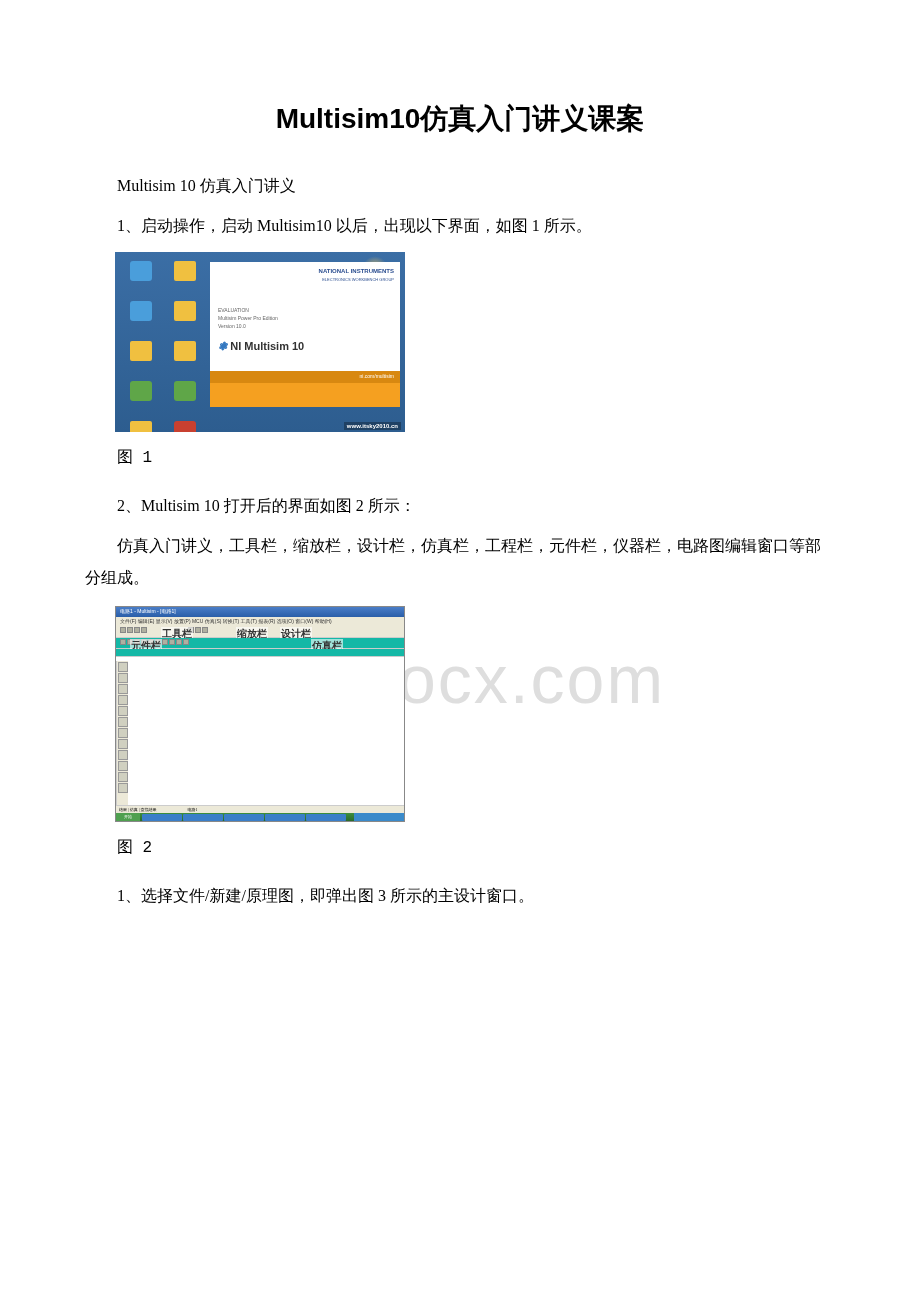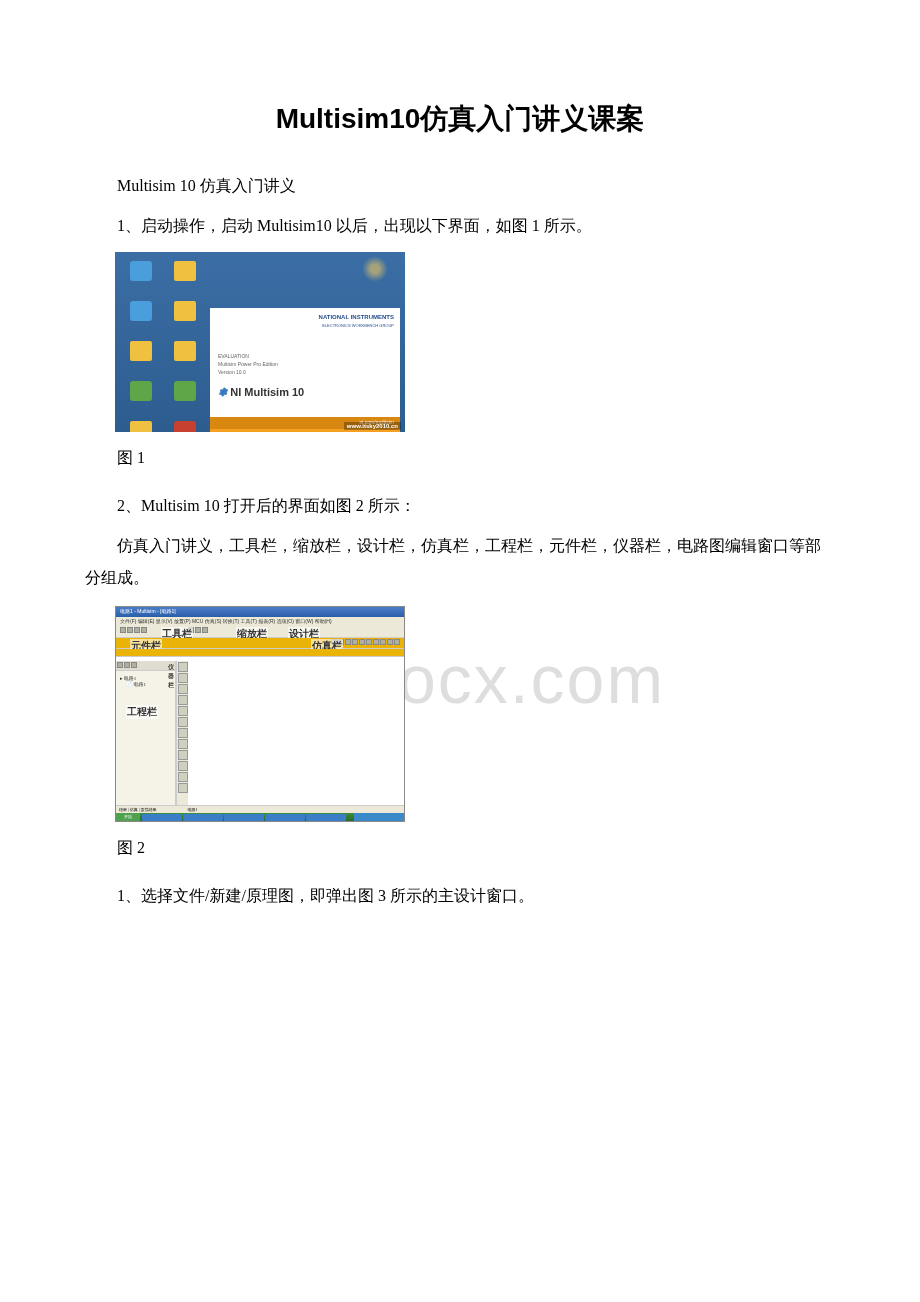--- a/index.html
+++ b/index.html
@@ -25,20 +25,21 @@
       text-indent: 2em;
       color: #000;
       margin-top: 6px;
     }
     .fig-label {
       font-size: 16px;
       line-height: 2.0;
       margin: 10px 0 16px 0;
       text-indent: 2em;
       color: #000;
+      font-family: Liberation Mono, monospace;
     }
     .figure1 {
       width: 290px;
       height: 180px;
       margin: 10px 0 0 30px;
       background: linear-gradient(180deg, #3b6ea5 0%, #2d5d8f 100%);
       position: relative;
       overflow: hidden;
     }
     .fig1-desktop-icons {
@@ -66,21 +67,20 @@
     .fig1-folder { background: #f0c040; border-radius: 2px; }
     .fig1-green { background: #5fa648; border-radius: 3px; }
     .fig1-red { background: #c84030; border-radius: 3px; }
     .fig1-splash {
       position: absolute;
       left: 95px;
       top: 10px;
       width: 190px;
       height: 145px;
       background: #ffffff;
-      margin-top: 46px;
     }
     .fig1-splash-top {
       height: 40px;
       background: #ffffff;
       position: relative;
     }
     .fig1-ni-logo {
       position: absolute;
       right: 6px;
       top: 6px;
@@ -186,26 +186,25 @@
     .fig2-toolbar {
       height: 12px;
       background: #ece9d8;
       border-bottom: 1px solid #ccc;
       font-size: 5px;
       padding: 1px 4px;
       position: relative;
     }
     .fig2-toolbar2 {
       height: 11px;
-      background: #eab308;
+      background: #14b8a6;
       border-bottom: 1px solid #ccc;
       position: relative;
       font-size: 5px;
       padding: 1px 4px;
-      text-align: right;
     }
     .fig2-label {
       position: absolute;
       font-size: 10px;
       color: #333;
       font-weight: bold;
       background: rgba(255,255,255,0.6);
       padding: 0 1px;
     }
     .fig2-body {
@@ -410,54 +409,40 @@
         <span class="tb-ic"></span>
         <span class="tb-ic"></span>
     </span>
     <span class="fig2-label" style="left:45px;top:1px;">工具栏</span>
     <span class="tb-icons" style="margin-left:40px;">
       <span class="tb-ic"></span>
         <span class="tb-ic"></span>
         <span class="tb-ic"></span>
     </span>
     <span class="fig2-label" style="left:120px;top:1px;">缩放栏</span>
-    <span class="fig2-label" style="left:172px;top:1px;text-align:center;">设计栏</span>
+    <span class="fig2-label" style="left:164px;top:1px;text-align:center;">设计栏</span>
   </div>
   <div class="fig2-toolbar2">
     <span class="tb-icons">
       <span class="tb-ic"></span>
         <span class="tb-ic"></span>
         <span class="tb-ic"></span>
         <span class="tb-ic"></span>
         <span class="tb-ic"></span>
         <span class="tb-ic"></span>
         <span class="tb-ic"></span>
         <span class="tb-ic"></span>
         <span class="tb-ic"></span>
         <span class="tb-ic"></span>
     </span>
     <span class="fig2-label" style="left:14px;top:1px;">元件栏</span>
     <span class="fig2-label" style="left:195px;top:1px;">仿真栏</span>
   </div>
   <div class="fig2-toolbar2" style="height:8px;"></div>
   <div class="fig2-body">
-    <div class="fig2-sidebar">
-      <div class="fig2-sidebar-tool">
-        <span class="tb-icons">
-            <span class="tb-ic"></span>
-            <span class="tb-ic"></span>
-            <span class="tb-ic"></span>
-          </span>
-      </div>
-      <div class="fig2-sidebar-tree">
-        <div>▸ <span>电路1</span></div>
-        <div style="padding-left:6px;">📄 <span>电路1</span></div>
-      </div>
-      <div class="fig2-label" style="left:10px;top:44px;">工程栏</div>
-    </div>
     <div class="fig2-rightbar">
       <div class="fig2-rightbar-label">仪器栏</div>
       <div class="fig2-rightbar-item"></div>
       <div class="fig2-rightbar-item"></div>
       <div class="fig2-rightbar-item"></div>
       <div class="fig2-rightbar-item"></div>
       <div class="fig2-rightbar-item"></div>
       <div class="fig2-rightbar-item"></div>
       <div class="fig2-rightbar-item"></div>
       <div class="fig2-rightbar-item"></div>

